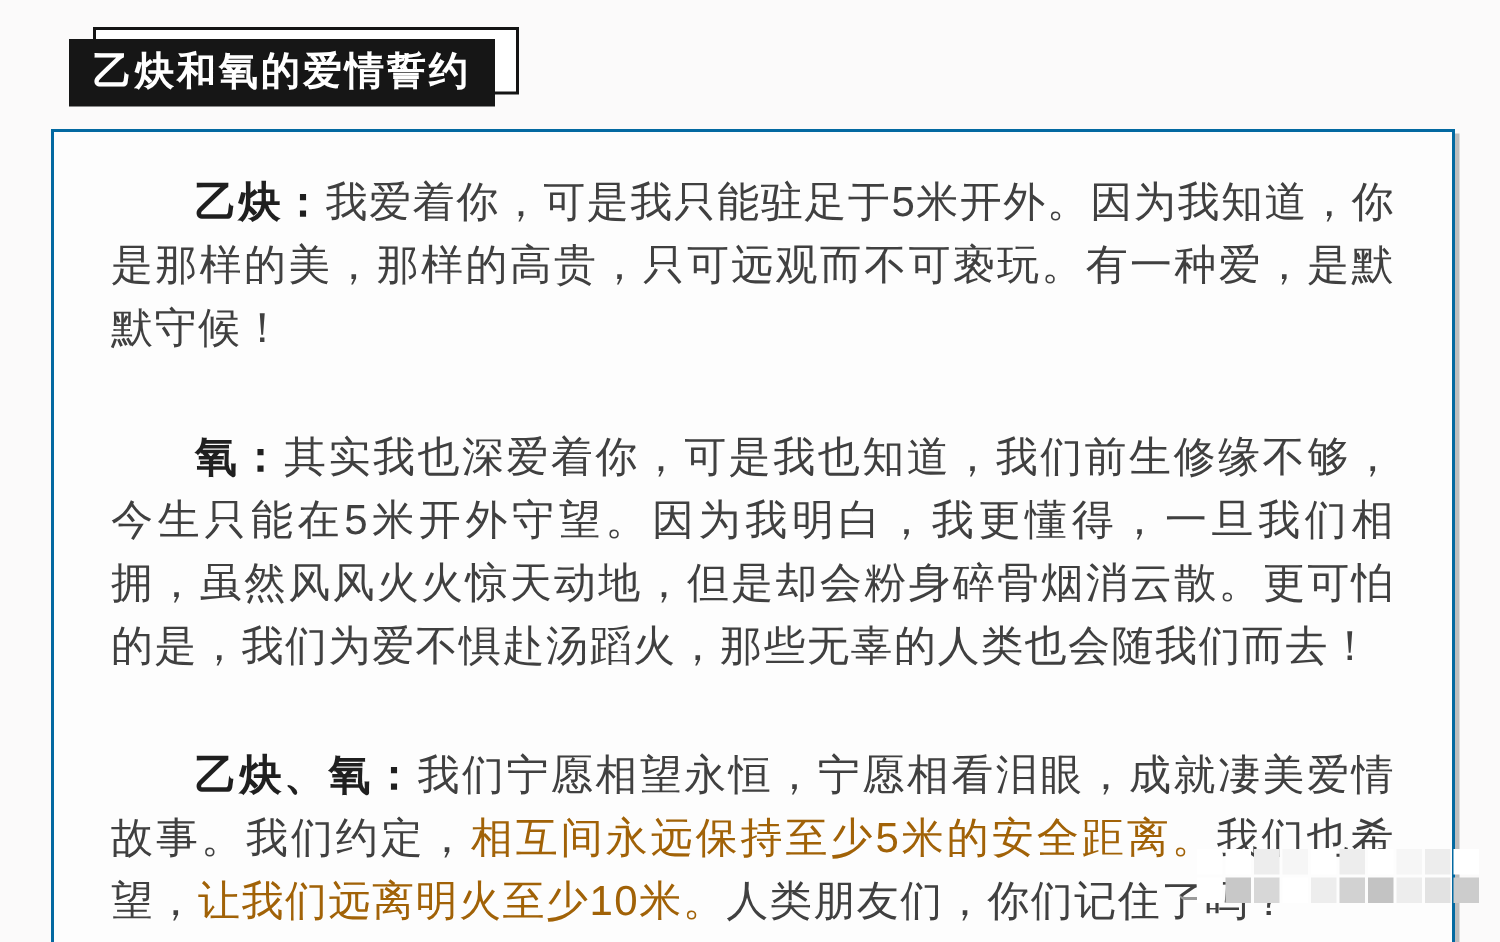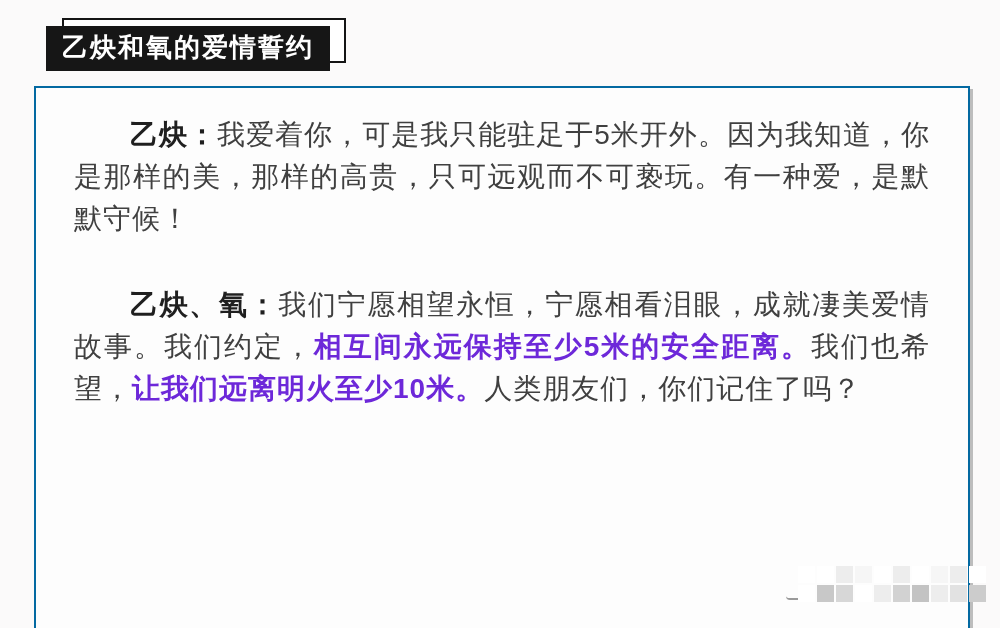--- a/index.html
+++ b/index.html
@@ -28,21 +28,21 @@
     box-shadow:3px 3px 0 #bdbdbd;
     padding:26px 38px 20px 38px;
   }
   .para{
     margin:0 0 44px 0;
     font-size:28px;line-height:42px;letter-spacing:1px;
     color:#404040;text-align:justify;text-indent:2em;
   }
   .para:last-child{margin-bottom:0;}
   .speaker{font-weight:bold;color:#1f1f1f;}
-  .red{font-weight:bold;color:#6d28d9;}
+  .red{font-weight:normal;color:#a16207;}
   
   .watermark{
     position:absolute;left:798px;top:566px;
     display:grid;grid-template-columns:repeat(10,17px);grid-auto-rows:17px;gap:2px;
     z-index:3;
   }
   .watermark span{display:block;background:#fff;}
   .watermark span:nth-child(3n){background:#ededed;}
   .watermark span:nth-child(4n){background:#f6f6f6;}
   .watermark span:nth-child(12){background:#c8c8c8;}
@@ -63,20 +63,23 @@
   <div class="badge-shadow"></div>
   <div class="badge-front">乙炔和氧的爱情誓约</div>
 </div>
 
 <div class="content-box">
 
   <p class="para">
     <span class="speaker">乙炔：</span><span>我爱着你，可是我只能驻足于5米开外。因为我知道，你是那样的美，那样的高贵，只可远观而不可亵玩。有一种爱，是默默守候！</span>
   </p>
 
+  <p class="para">
+    <span class="speaker">氧：</span><span>其实我也深爱着你，可是我也知道，我们前生修缘不够，今生只能在5米开外守望。因为我明白，我更懂得，一旦我们相拥，虽然风风火火惊天动地，但是却会粉身碎骨烟消云散。更可怕的是，我们为爱不惧赴汤蹈火，那些无辜的人类也会随我们而去！</span>
+  </p>
 
   <p class="para">
     <span class="speaker">乙炔、氧：</span><span>我们宁愿相望永恒，宁愿相看泪眼，成就凄美爱情故事。我们约定，</span><span class="red">相互间永远保持至少5米的安全距离。</span><span>我们也希望，</span><span class="red">让我们远离明火至少10米。</span><span>人类朋友们，你们记住了吗？</span>
   </p>
 
 </div>
 
 <div class="wm-scribble"></div>
 <div class="watermark">
   <span></span>

